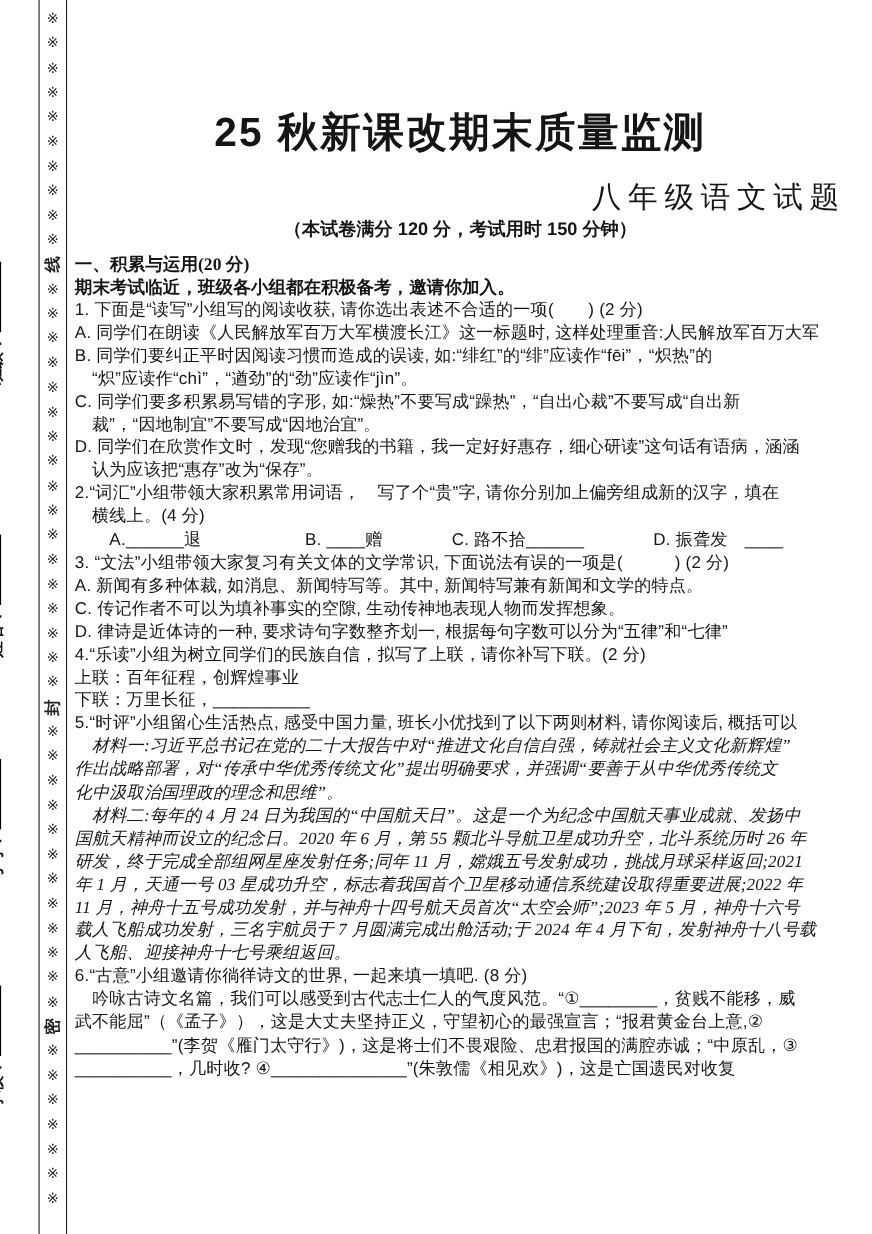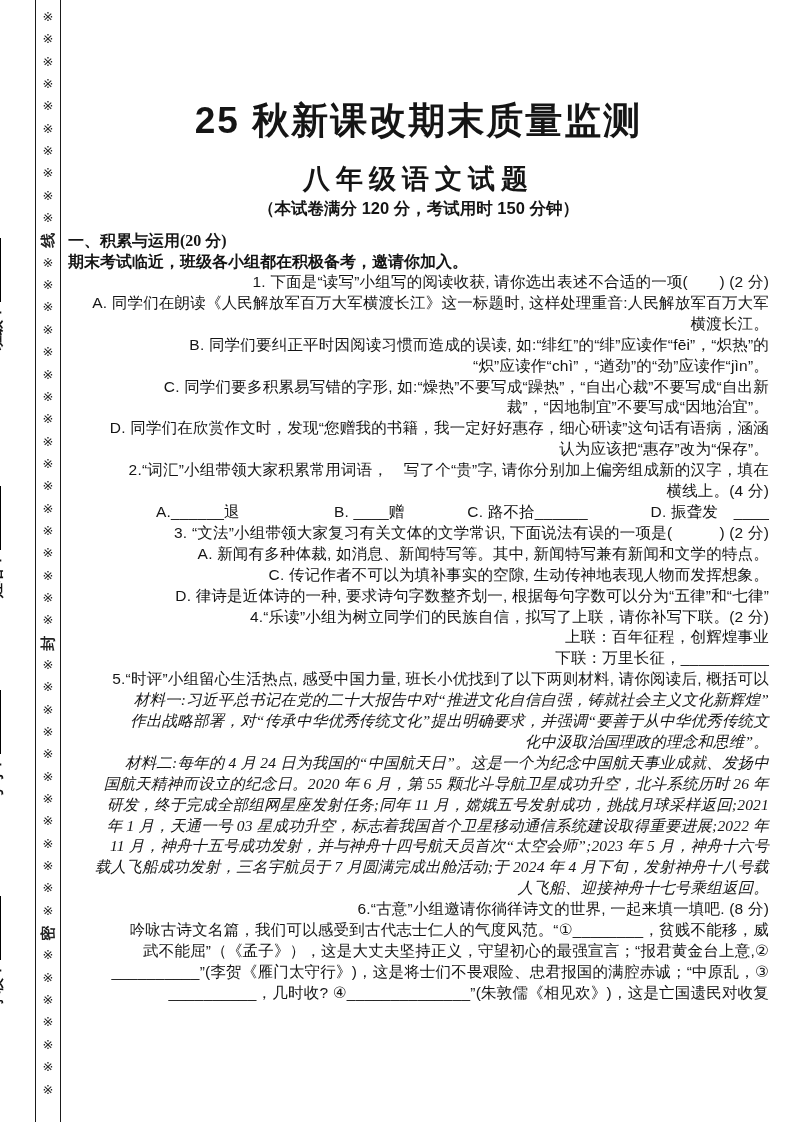--- a/index.html
+++ b/index.html
@@ -15,25 +15,25 @@
   .seal-col div{height:22.35px;line-height:22.35px;font-size:13px;color:#222;text-align:center;}
   .seal-col div.ch{transform:rotate(-90deg);font-weight:bold;font-size:15px;font-family:"Liberation Serif","DejaVu Serif",serif;}
   .side-label{
     position:absolute;left:6px;height:20px;line-height:20px;white-space:nowrap;
     transform:rotate(-90deg);transform-origin:0 100%;
     font-size:15px;font-weight:bold;color:#111;
   }
   .side-label .blank{display:inline-block;width:64px;height:14px;border-bottom:1.4px solid #000;margin-left:3px;}
   .content{position:absolute;left:68px;top:0;width:701px;}
   .title{margin-top:96px;text-align:center;font-size:37px;font-weight:bold;letter-spacing:2px;}
-  .subtitle{margin-top:15px;text-align:center;font-size:27px;font-weight:bold;font-family:"Liberation Serif","DejaVu Serif",serif;letter-spacing:6px;}
+  .subtitle{margin-top:15px;text-align:right;font-size:27px;font-weight:normal;font-family:"Liberation Serif","DejaVu Serif",serif;letter-spacing:6px;}
   .exam-info{margin-top:1px;text-align:center;font-size:16.5px;font-weight:bold;}
   .sec-head{margin-top:10px;font-size:16px;font-weight:bold;line-height:21px;font-family:Liberation Serif, serif;}
   .intro{font-size:16px;font-weight:bold;line-height:21px;}
-  .line{font-size:15.5px;line-height:20.9px;letter-spacing:0.2px;text-align:right;}
+  .line{font-size:15.5px;line-height:20.9px;letter-spacing:0.2px;}
   .kaiti{font-family:"Liberation Serif","DejaVu Serif",serif;font-style:italic;}
 </style>
 </head>
 <body>
 
 <div class="page">
 
   <div class="vrule left"></div>
   <div class="vrule right"></div>
   <div class="seal-col">
@@ -104,21 +104,20 @@
   <div class="content">
     <div class="title">25 秋新课改期末质量监测</div>
     <div class="subtitle">八年级语文试题</div>
     <div class="exam-info">（本试卷满分 120 分，考试用时 150 分钟）</div>
 
     <div class="sec-head">一、积累与运用(20 分)</div>
     <div class="intro">期末考试临近，班级各小组都在积极备考，邀请你加入。</div>
 
     <div class="line">1. 下面是“读写”小组写的阅读收获, 请你选出表述不合适的一项(　　) (2 分)</div>
     <div class="line">A. 同学们在朗读《人民解放军百万大军横渡长江》这一标题时, 这样处理重音:人民解放军百万大军</div>
-    <div class="line">　横渡长江。</div>
     <div class="line">B. 同学们要纠正平时因阅读习惯而造成的误读, 如:“绯红”的“绯”应读作“fēi”，“炽热”的</div>
     <div class="line">　“炽”应读作“chì”，“遒劲”的“劲”应读作“jìn”。</div>
     <div class="line">C. 同学们要多积累易写错的字形, 如:“燥热”不要写成“躁热”，“自出心裁”不要写成“自出新</div>
     <div class="line">　裁”，“因地制宜”不要写成“因地治宜”。</div>
     <div class="line">D. 同学们在欣赏作文时，发现“您赠我的书籍，我一定好好惠存，细心研读”这句话有语病，涵涵</div>
     <div class="line">　认为应该把“惠存”改为“保存”。</div>
     <div class="line">2.“词汇”小组带领大家积累常用词语，　写了个“贵”字, 请你分别加上偏旁组成新的汉字，填在</div>
     <div class="line">　横线上。(4 分)</div>
     <div class="line">　　A.______退　　　　　　B. ____赠　　　　C. 路不拾______　　　　D. 振聋发　____</div>
     <div class="line">3. “文法”小组带领大家复习有关文体的文学常识, 下面说法有误的一项是(　　　) (2 分)</div>

